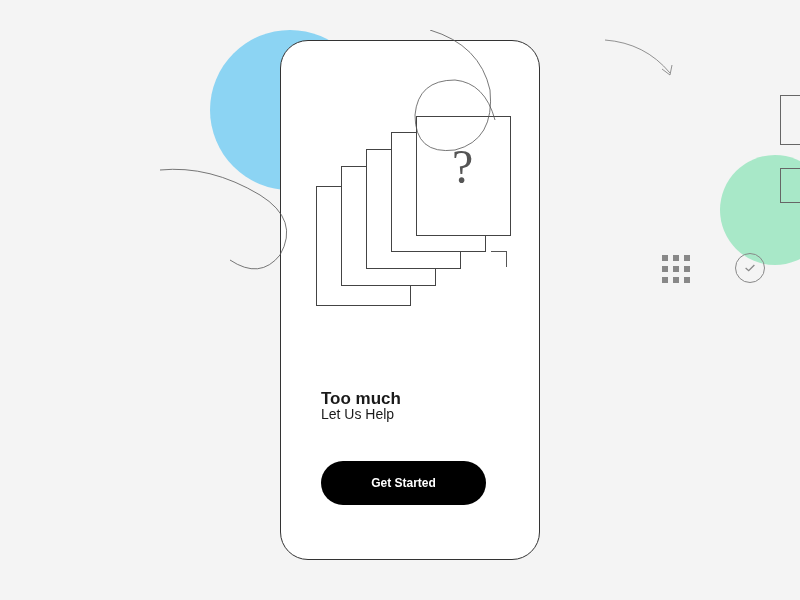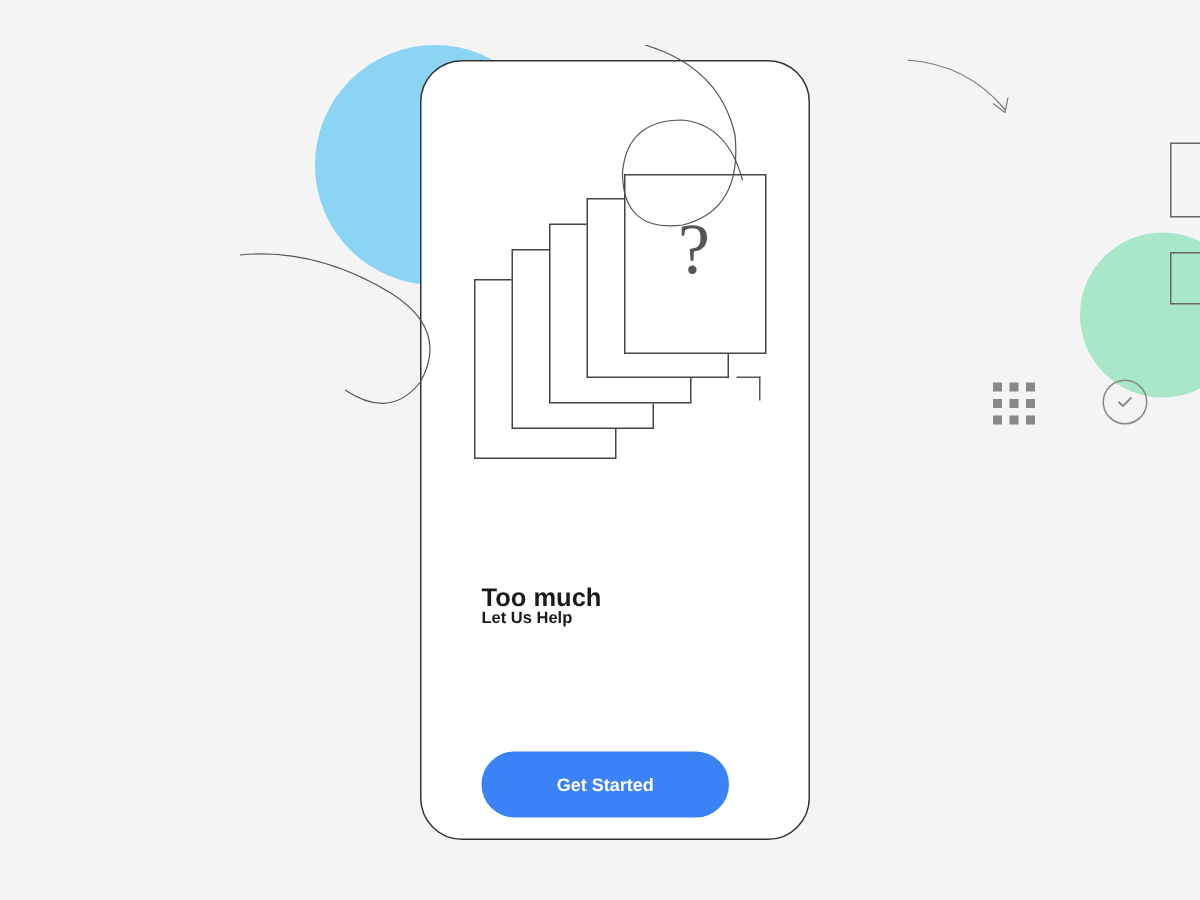--- a/index.html
+++ b/index.html
@@ -122,42 +122,41 @@
       font-weight: 700;
       line-height: 1.35;
       color: #1a1a1a;
       margin-top: 37px;
     }
     
     .subheading {
       position: absolute;
       top: 365px;
       left: 40px;
-      font-size: 11px;
-      font-weight: 700;
+      font-size: 14px;
+      font-weight: 400;
       color: #1a1a1a;
     }
     
     .cta-button {
       position: absolute;
       top: 420px;
       left: 40px;
       width: 165px;
       height: 44px;
-      background: #3b82f6;
+      background: #000000;
       color: #ffffff;
       border: none;
       border-radius: 22px;
       font-size: 12px;
       font-weight: 700;
       cursor: pointer;
       display: flex;
       align-items: center;
       justify-content: center;
-      margin-top: 40px;
     }
     
     .boxes-cluster {
       position: absolute;
       top: 95px;
       right: 20px;
       z-index: 3;
     }
     
     .box {

